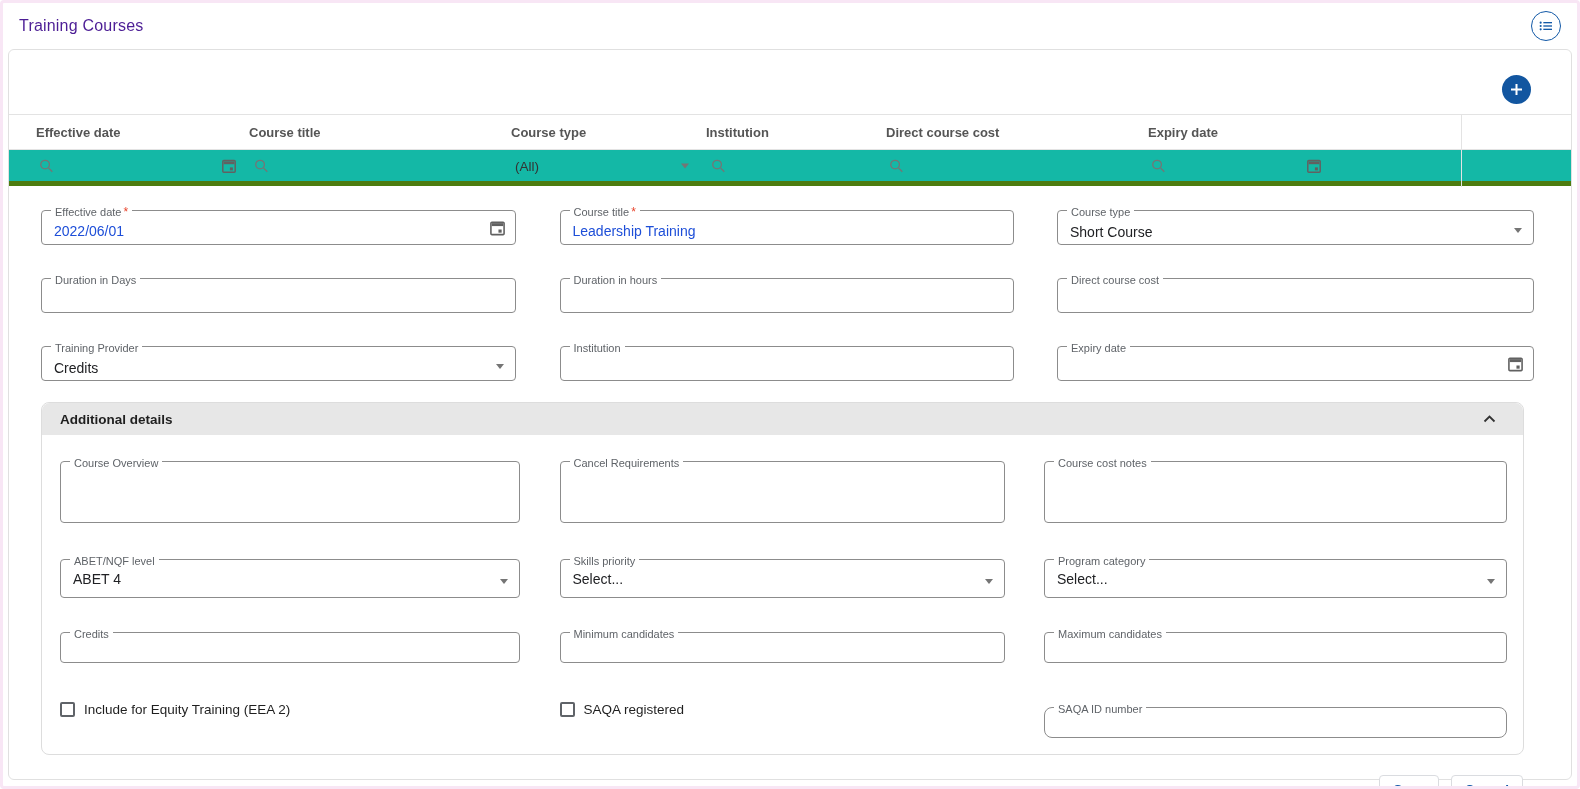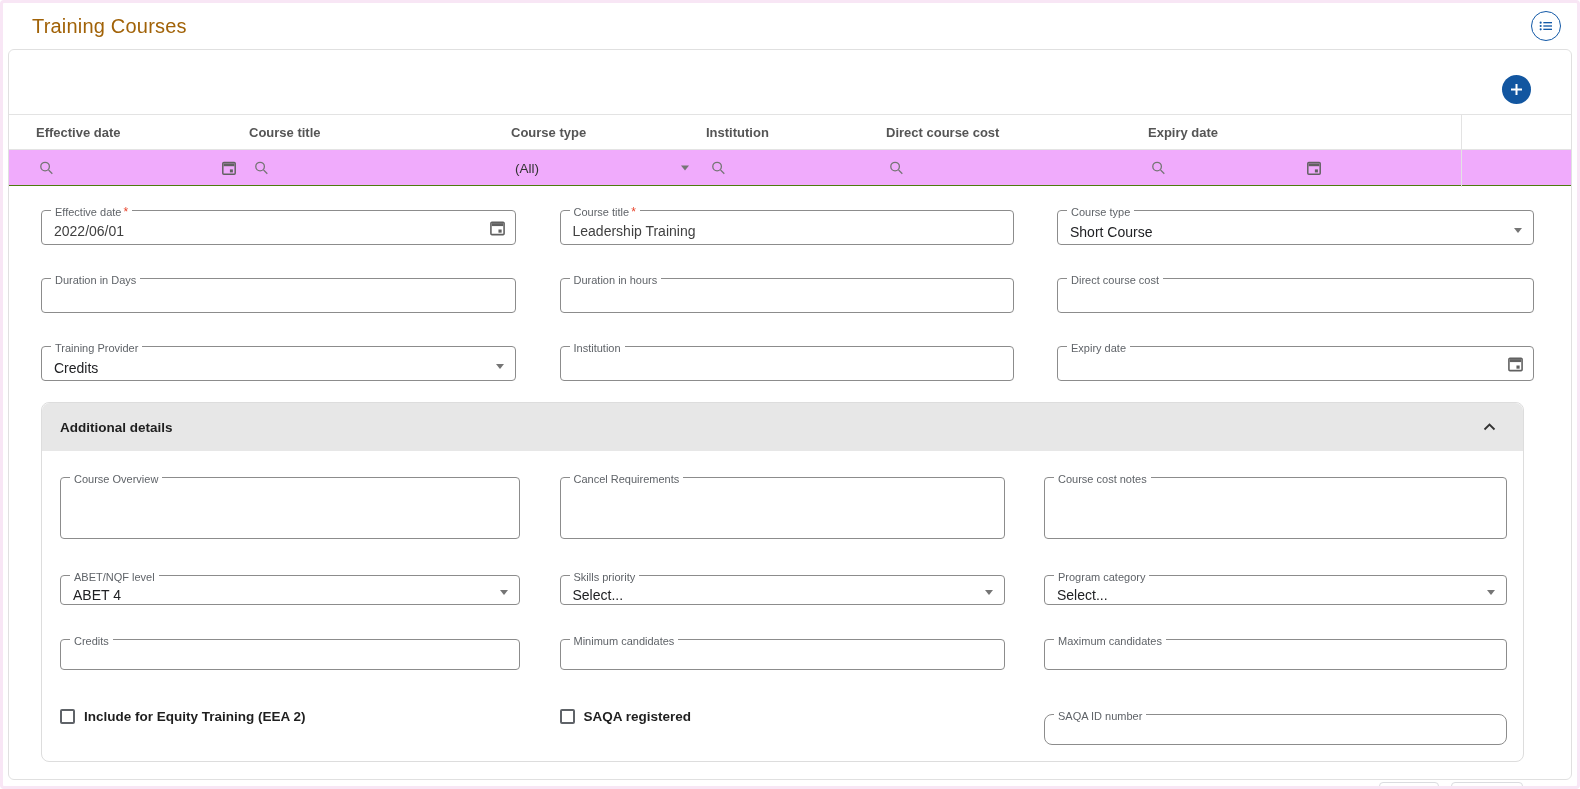--- a/index.html
+++ b/index.html
@@ -8,97 +8,97 @@
     font-family: "Liberation Sans", sans-serif;
     background:#fff;
     border:3px solid #f8e6f5;
     border-radius:4px;
     overflow:hidden;
   }
   .page-header{
     height:46px; display:flex; align-items:center; justify-content:space-between;
     padding:0 16px 0 16px;
   }
-  .page-title{ font-size:20px; color:#a16207; font-weight:400; letter-spacing:.2px;margin-left:13px; }
+  .page-title{ font-size:16px; color:#4c1d95; font-weight:400; letter-spacing:.2px; }
   .list-circle{
     width:30px; height:30px; border:1.5px solid #1259A7; border-radius:50%;
     display:flex; align-items:center; justify-content:center; cursor:pointer; background:#fff;
   }
   .card{
     margin:0 5px; border:1px solid #e0e0e0; border-radius:6px; background:#fff;
     height:731px; position:relative;
   }
   .card-top{ height:64px; position:relative; }
   .plus-btn{
     position:absolute; right:40px; top:25px; width:29px; height:29px; border-radius:50%;
     background:#1256A0; border:none; display:flex; align-items:center; justify-content:center; cursor:pointer;
   }
   .grid-head-wrap{ position:relative; }
   .grid-header{ position:relative; height:35px; border-top:1px solid #e3e3e3; }
   .grid-header .col-label{
     position:absolute; top:0; line-height:35px; font-size:13px; font-weight:700; color:#555;
   }
   .grid-filter{
-    position:relative; height:37px; background:#f0abfc;
-    border-top:1px solid #e3e3e3; border-bottom:1px solid #4d7c0f;
+    position:relative; height:37px; background:#14b8a6;
+    border-top:1px solid #e3e3e3; border-bottom:5px solid #4d7c0f;
   }
   .grid-filter .f-item{ position:absolute; top:50%; transform:translateY(-50%); display:flex; align-items:center; }
   .col-sep{ position:absolute; width:1px; background:#e3e3e3; top:0; height:73px; left:1452px; z-index:2; }
   .all-text{ font-size:13.5px; color:#333; }
   .caret{
     width:0; height:0; border-left:4.5px solid transparent; border-right:4.5px solid transparent;
     border-top:5px solid #757575; display:inline-block;
   }
   
   .form-grid{
     display:grid; grid-template-columns:475px 454px 477px;
     justify-content:space-between; padding:0 37px 0 32px;
   }
   .row-1{ margin-top:24px; }
   .row-n{ margin-top:33px; }
   .mfield{
     position:relative; height:35px; border:1px solid #8c8c8c; border-radius:4px; background:#fff;
   }
   .mfield.tall{ height:62px; }
-  .mfield.h33{ height:30px; }
+  .mfield.h33{ height:39px; }
   .mfield.h31{ height:31px; }
   .mlabel{
     position:absolute; top:-8px; left:9px; background:#fff; padding:0 4px;
     font-size:11px; color:#5f6368; white-space:nowrap; line-height:18px;
   }
   .req{ color:#e8442c; margin-left:2px; font-size:12px; }
   .mvalue{
     border:none; outline:none; background:transparent; width:100%; height:100%;
-    font-family:"Liberation Sans",sans-serif; font-size:14px; color:#404040; padding:6px 34px 0 12px;
+    font-family:"Liberation Sans",sans-serif; font-size:14px; color:#1d4ed8; padding:6px 34px 0 12px;
   }
   .sel-value{ font-size:14px; color:#202124; padding:13px 0 0 12px; }
   .mfield.h33 .sel-value{ padding-top:11px; }
   .icon-right{ position:absolute; right:9px; top:50%; transform:translateY(-50%); display:flex; cursor:pointer; }
   .caret-right{ position:absolute; right:11px; top:50%; transform:translateY(-50%); }
   
   .additional{
     margin:21px 47px 0 32px; border:1px solid #ddd; border-radius:8px; background:#fff;
   }
   .add-header{
-    height:48px; background:#e7e7e7; border-radius:8px 8px 0 0; display:flex;
+    height:32px; background:#e7e7e7; border-radius:8px 8px 0 0; display:flex;
     align-items:center; justify-content:space-between; padding:0 27px 0 18px; cursor:pointer;
   }
   .add-title{ font-size:13.5px; font-weight:700; color:#1f1f1f; }
   .add-body{ padding:26px 16px 16px 18px; }
   .add-grid{
     display:grid; grid-template-columns:460px 445px 463px; justify-content:space-between;
   }
   .gap-a{ margin-top:36px; }
   .gap-b{ margin-top:34px; }
   .gap-c{ margin-top:31px; align-items:start; }
   .cb-wrap{ display:flex; align-items:center; gap:9px; margin-top:8px; cursor:pointer; }
   .cb-box{
     width:15px; height:15px; border:2px solid #5f6368; border-radius:2px; background:#fff; flex:0 0 auto;
   }
-  .cb-label{ font-size:13.5px; color:#1f1f1f;font-weight:bold; }
+  .cb-label{ font-size:13.5px; color:#1f1f1f; }
   .saqa-off{ margin-top:13px;border-radius:8px; }
   
   .actions{ display:flex; justify-content:flex-end; gap:12px; padding:20px 48px 0 0; }
   .btn{
     background:#fff; border:1px solid #dadce0; border-radius:4px; color:#1259A7;
     font-family:"Liberation Sans",sans-serif; font-size:13.5px; font-weight:700;
     padding:6px 13px; cursor:pointer;
   }
   svg{ display:block; }
 </style>

